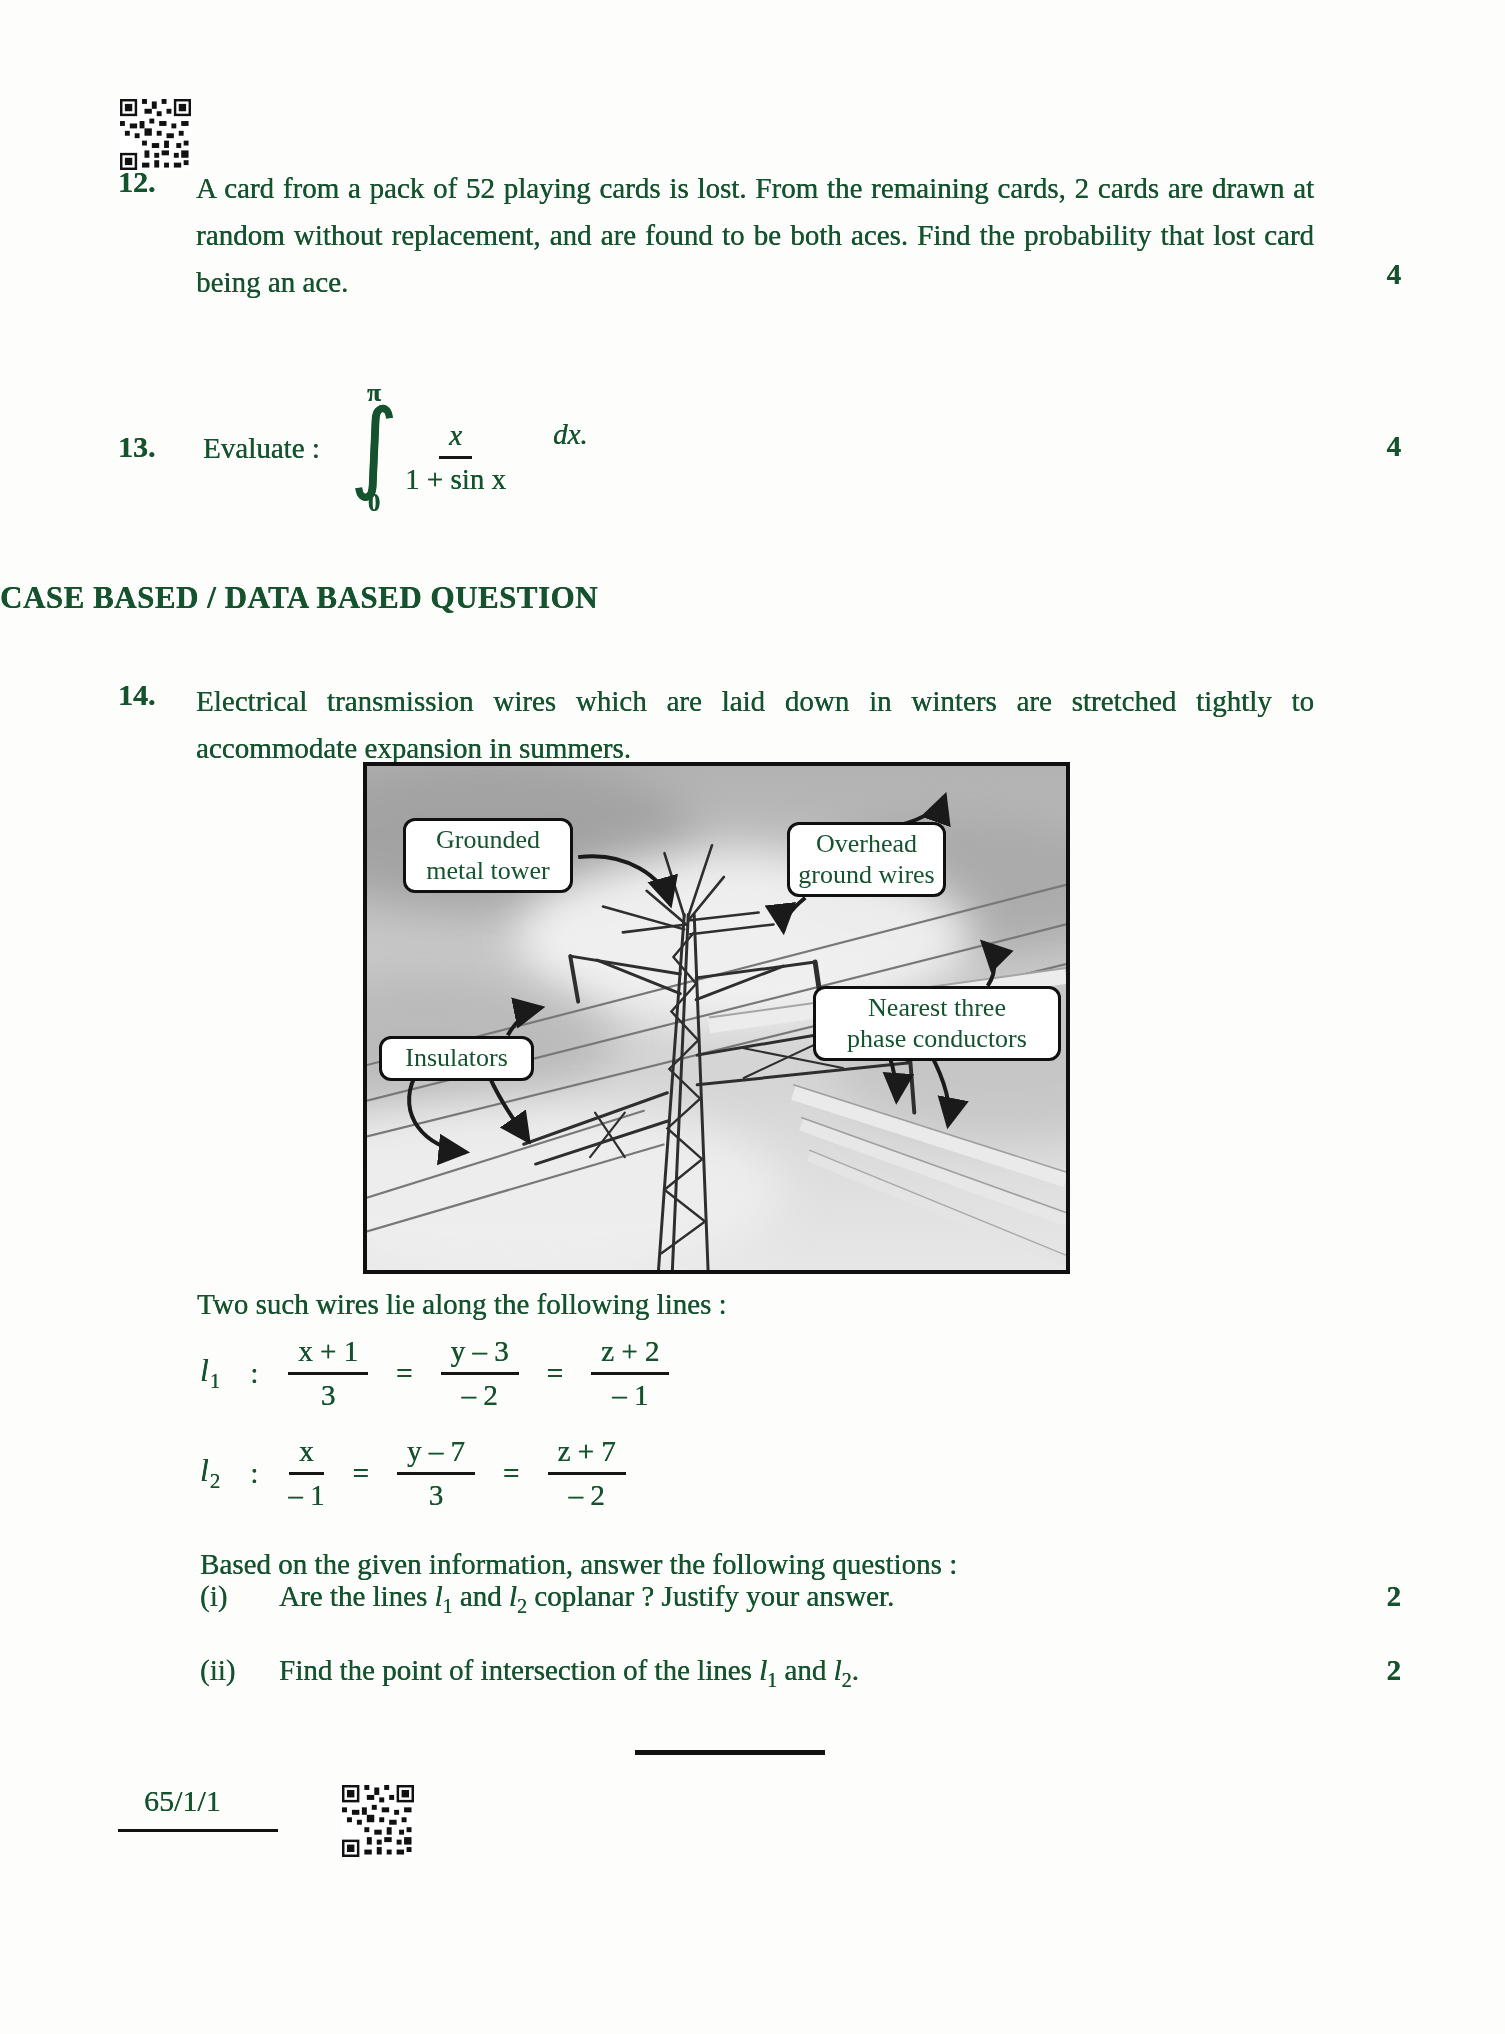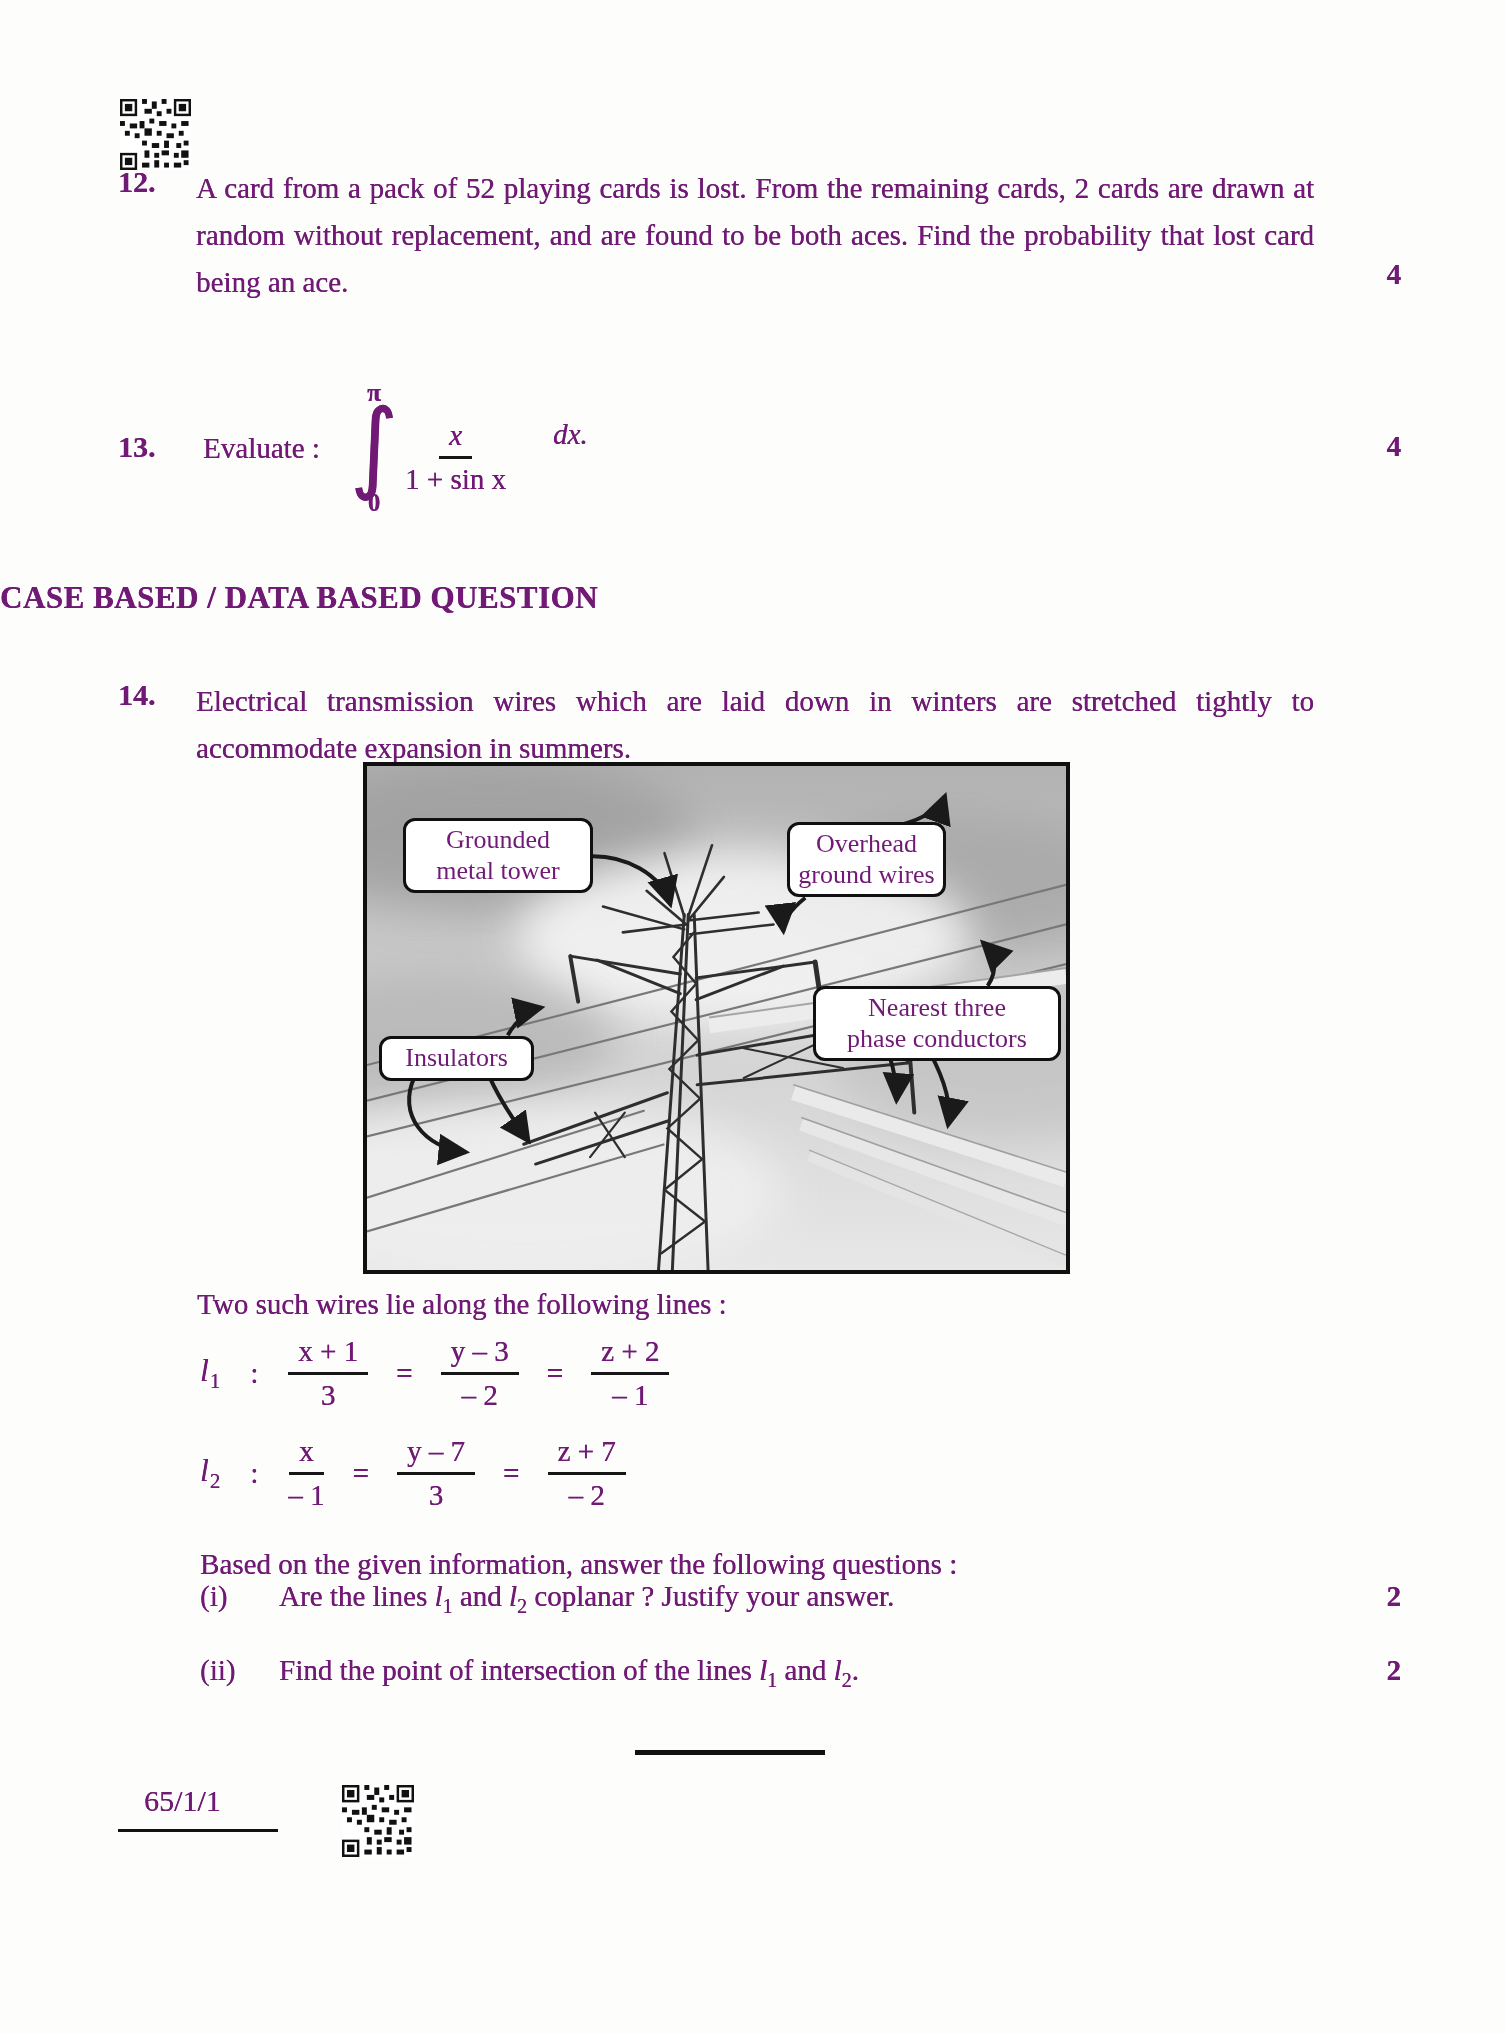--- a/index.html
+++ b/index.html
@@ -2,21 +2,21 @@
 <html><head>
 <meta charset="utf-8">
 <style>
   html,body{margin:0;padding:0;background:#e9e9e9;}
   .page{
     position:relative;
     width:1505px;height:2034px;
     margin:0 auto;
     background:#fdfdfc;
     font-family:"Liberation Serif","DejaVu Serif",serif;
-    color:#701a75;
+    color:#14532d;
     overflow:hidden;
     text-shadow:0.35px 0 0 currentColor;
   }
   .abs{position:absolute;}
   .qnum{font-weight:bold;font-size:30px;}
   .qtext{font-size:29px;line-height:47px;text-align:justify;width:1118px;}
   .marks{position:absolute;right:104px;font-weight:bold;font-size:29px;}
   .heading{left:0;width:1505px;text-align:left;font-weight:bold;font-size:31px;letter-spacing:0.5px;}
   .plain{font-size:29px;}
   
@@ -216,21 +216,21 @@
         <path d="M520,64 C560,56 578,44 583,30" marker-end="url(#ah)"></path>
         <path d="M442,133 C426,146 419,158 420,167" marker-end="url(#ah)"></path>
         <path d="M626,222 C637,206 633,190 621,178" marker-end="url(#ah)"></path>
         <path d="M526,290 C532,308 535,324 534,338" marker-end="url(#ah)"></path>
         <path d="M568,290 C582,316 590,342 586,363" marker-end="url(#ah)"></path>
         <path d="M142,272 C152,254 166,246 176,244" marker-end="url(#ah)"></path>
         <path d="M48,314 C30,352 58,386 100,390" marker-end="url(#ah)"></path>
         <path d="M124,315 C136,342 154,366 163,379" marker-end="url(#ah)"></path>
       </g>
     </svg>
-    <div class="figlabel" style="left:36px;top:52px;width:190px;">
+    <div class="figlabel" style="left:36px;top:52px;width:170px;">
       <span>Grounded</span>
       <span>metal tower</span>
     </div>
     <div class="figlabel" style="left:420px;top:56px;width:159px;">
       <span>Overhead</span>
       <span>ground wires</span>
     </div>
     <div class="figlabel" style="left:446px;top:220px;width:248px;">
       <span>Nearest three</span>
       <span>phase conductors</span>

